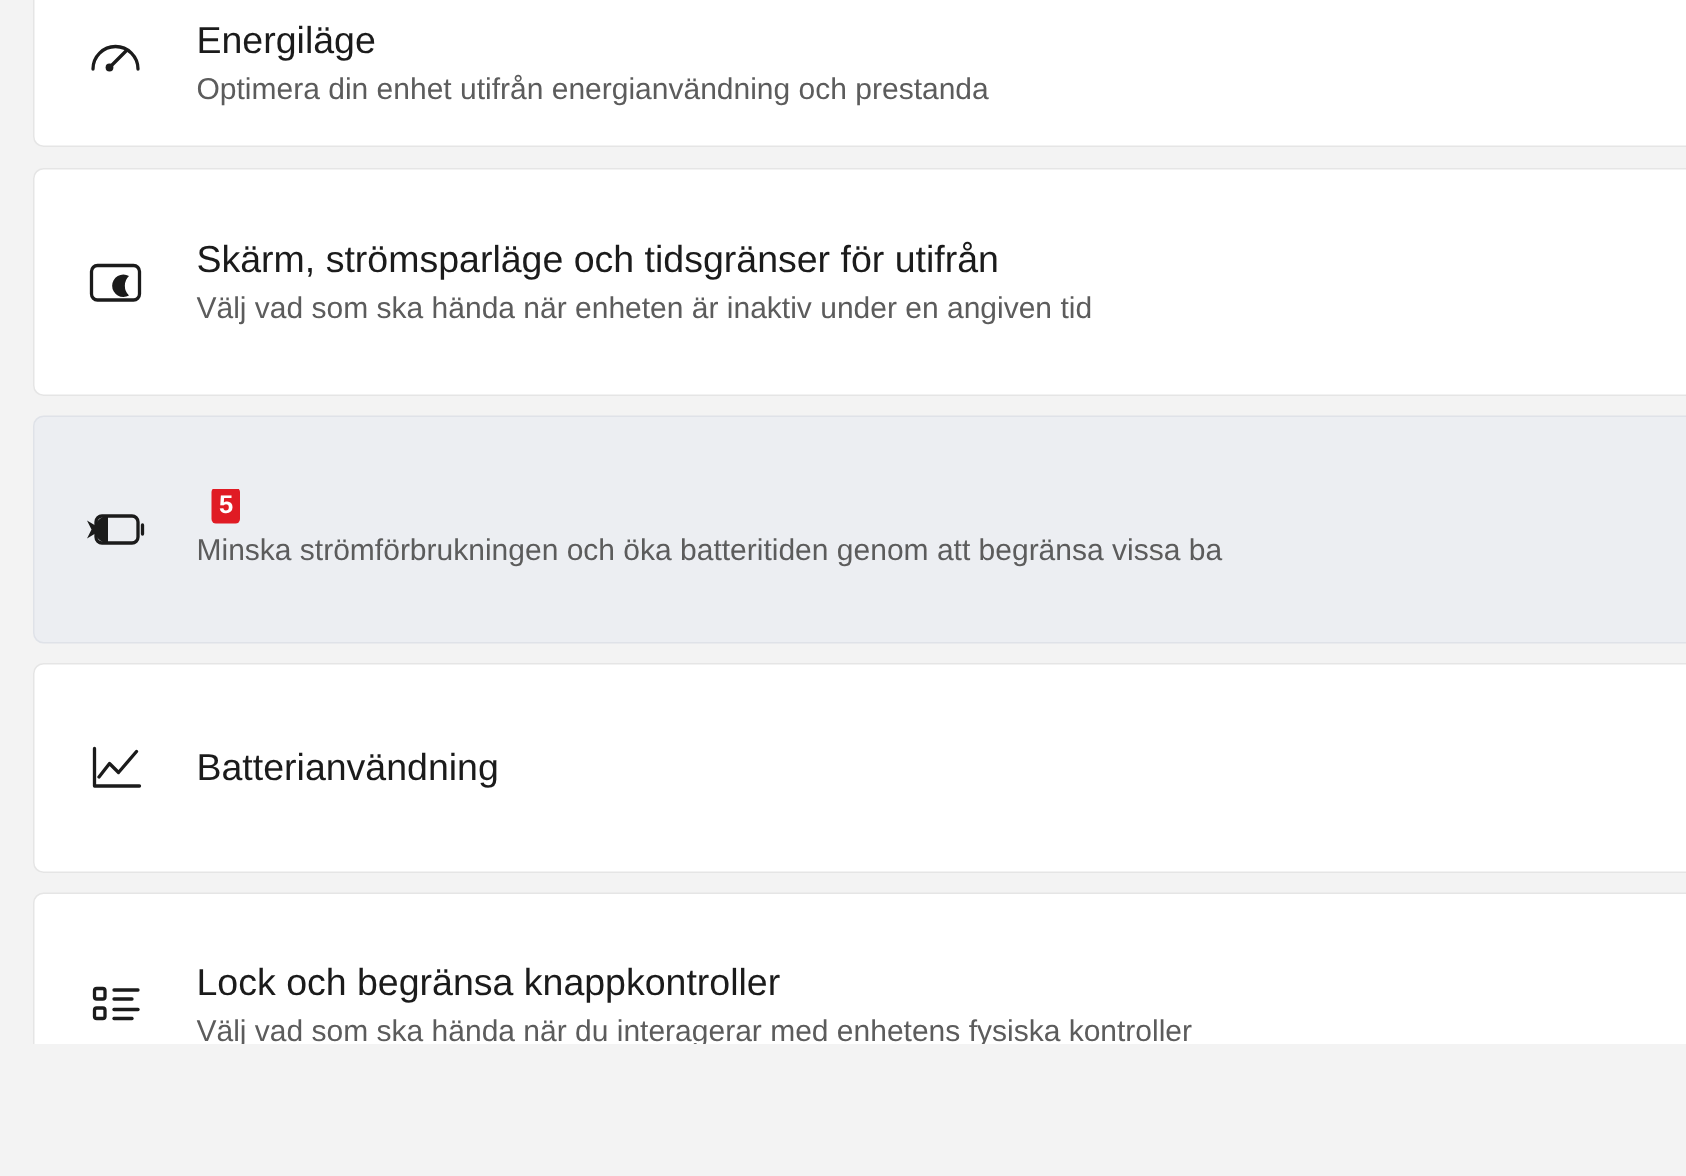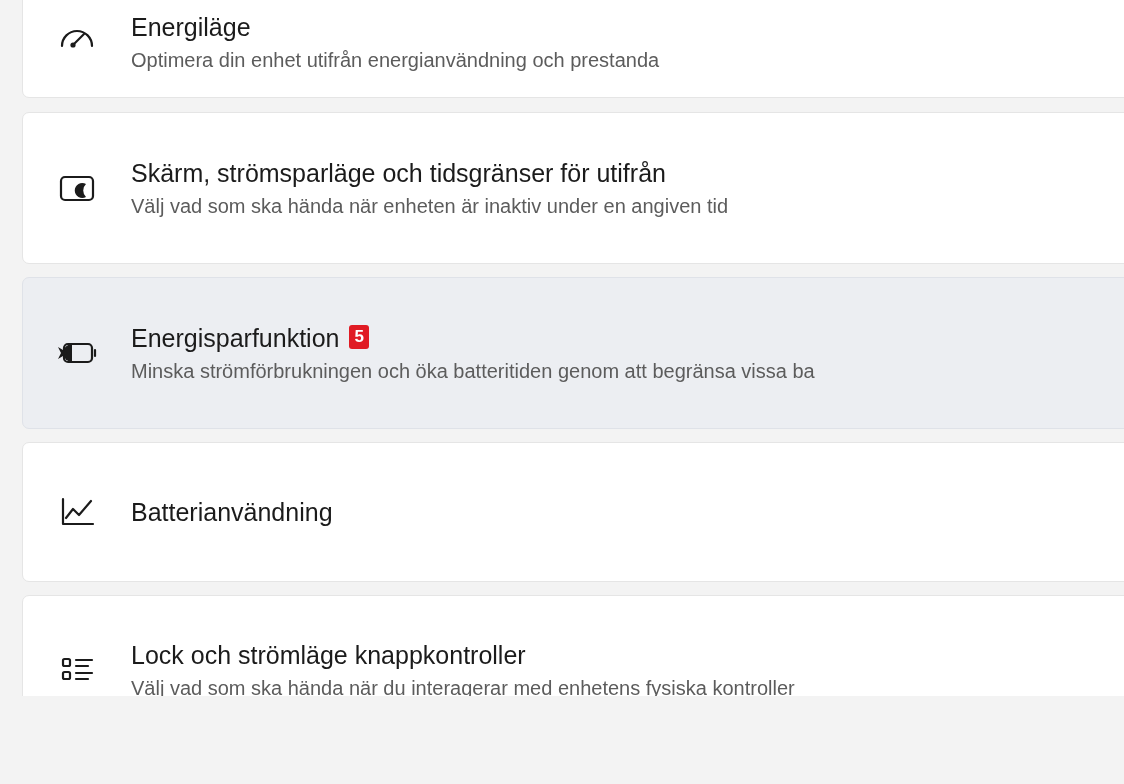--- a/index.html
+++ b/index.html
@@ -132,21 +132,20 @@
       <div class="card-icon">
         <svg width="50" height="40" viewBox="0 0 50 40" fill="none" stroke="#1b1b1b" stroke-width="2.2" stroke-linecap="round" stroke-linejoin="round">
           <rect x="12" y="11" width="28" height="18" rx="4"></rect>
           <path d="M43 17 L43 23"></path>
           <path d="M20 11 A9 9 0 0 0 20 29 Z" fill="#1b1b1b" stroke="none"></path>
           <path d="M16 20 L6 14 L9 20 L6 26 Z" fill="#1b1b1b" stroke="none"></path>
         </svg>
       </div>
       <div class="card-body">
         <div class="card-title">
-          <span>Energisparfunktion</span>
           <span class="badge">5</span>
         </div>
         <div class="card-sub">Minska strömförbrukningen och öka batteritiden genom att begränsa vissa ba</div>
       </div>
     </div>
 
     <div class="card">
       <div class="card-icon">
         <svg width="46" height="44" viewBox="0 0 46 44" fill="none" stroke="#1b1b1b" stroke-width="2.2" stroke-linecap="round" stroke-linejoin="round">
           <path d="M9 9 L9 34 L39 34"></path>
@@ -166,20 +165,20 @@
           <rect x="8" y="11" width="7" height="7" rx="1.5"></rect>
           <rect x="8" y="24" width="7" height="7" rx="1.5"></rect>
           <path d="M21 12 L37 12"></path>
           <path d="M21 18 L33 18"></path>
           <path d="M21 25 L37 25"></path>
           <path d="M21 31 L33 31"></path>
         </svg>
       </div>
       <div class="card-body">
         <div class="card-title">
-          <span>Lock och strömläge knappkontroller</span>
+          <span>Lock och begränsa knappkontroller</span>
         </div>
         <div class="card-sub">Välj vad som ska hända när du interagerar med enhetens fysiska kontroller</div>
       </div>
     </div>
 
   </div>
 </div>
 
 </body></html>

